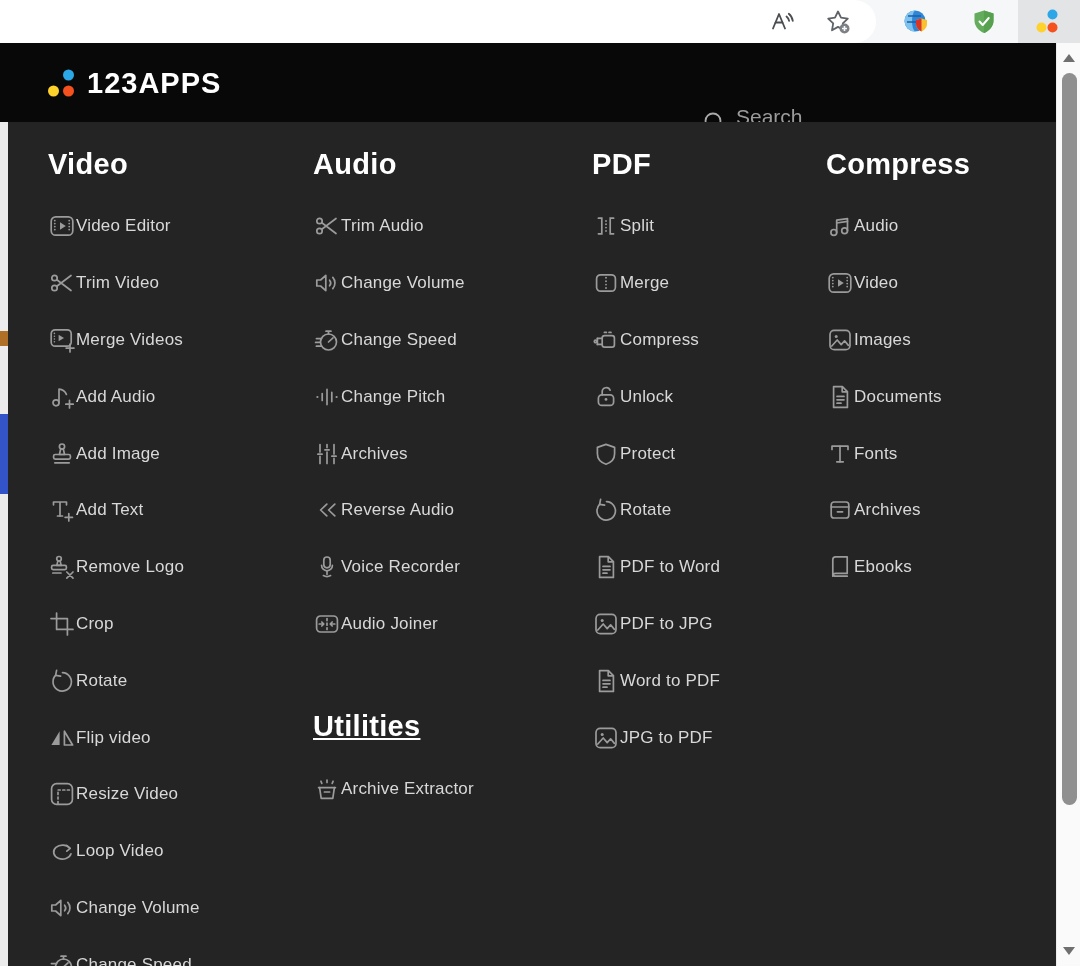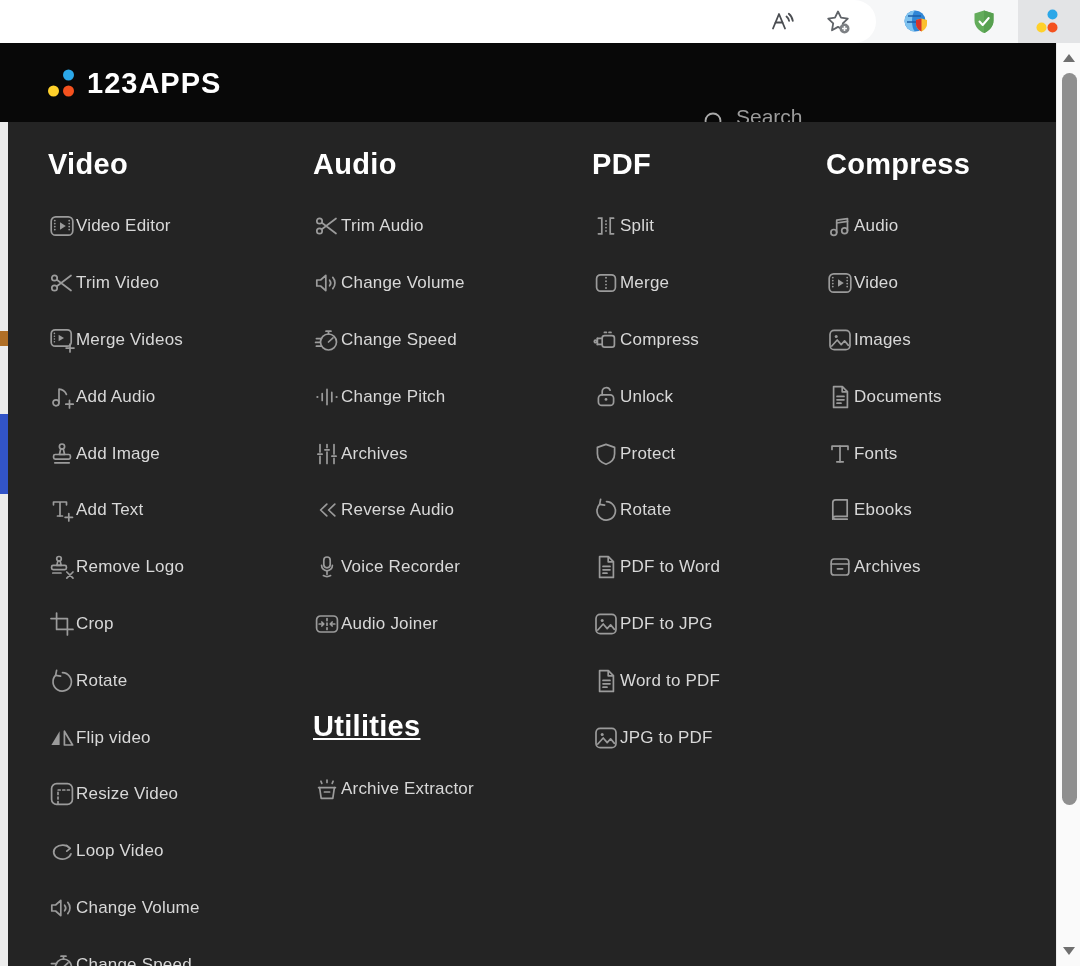--- a/index.html
+++ b/index.html
@@ -577,35 +577,35 @@
                     <path d="M6 6.2 H22 M6 6.2 V9.4 M22 6.2 V9.4"></path>
                     <path d="M14 6.2 V21.8"></path>
                     <path d="M10.8 21.8 H17.2"></path>
                   </svg>
                 </span>
                 <span class="lbl">Fonts</span>
               </li>
               <li class="menu-item">
                 <span class="ico">
                   <svg width="28" height="28" viewBox="0 0 28 28">
-                    <path d="M6.8 6.6 a2.8 2.8 0 0 1 2.8 -2.8 H21.2 V20.4 H9.6 a2.8 2.8 0 0 0 -2.8 2.8 Z"></path>
-                    <path d="M6.8 20.4 a2.8 2.8 0 0 0 2.8 2.8 H21.2"></path>
-                  </svg>
-                </span>
-                <span class="lbl">Ebooks</span>
-              </li>
-              <li class="menu-item">
-                <span class="ico">
-                  <svg width="28" height="28" viewBox="0 0 28 28">
                     <rect x="5.2" y="6" width="17.6" height="16" rx="2.8"></rect>
                     <path d="M5.2 11 H22.8"></path>
                     <path d="M11.4 15.8 h5.2"></path>
                   </svg>
                 </span>
                 <span class="lbl">Archives</span>
+              </li>
+              <li class="menu-item">
+                <span class="ico">
+                  <svg width="28" height="28" viewBox="0 0 28 28">
+                    <path d="M6.8 6.6 a2.8 2.8 0 0 1 2.8 -2.8 H21.2 V20.4 H9.6 a2.8 2.8 0 0 0 -2.8 2.8 Z"></path>
+                    <path d="M6.8 20.4 a2.8 2.8 0 0 0 2.8 2.8 H21.2"></path>
+                  </svg>
+                </span>
+                <span class="lbl">Ebooks</span>
               </li>
             </ul>
           </section>
         </div>
       </nav>
   </div>
 
   <div class="scrollbar">
     <div class="sb-arrow up">
       <svg width="12" height="8" viewBox="0 0 12 8">

